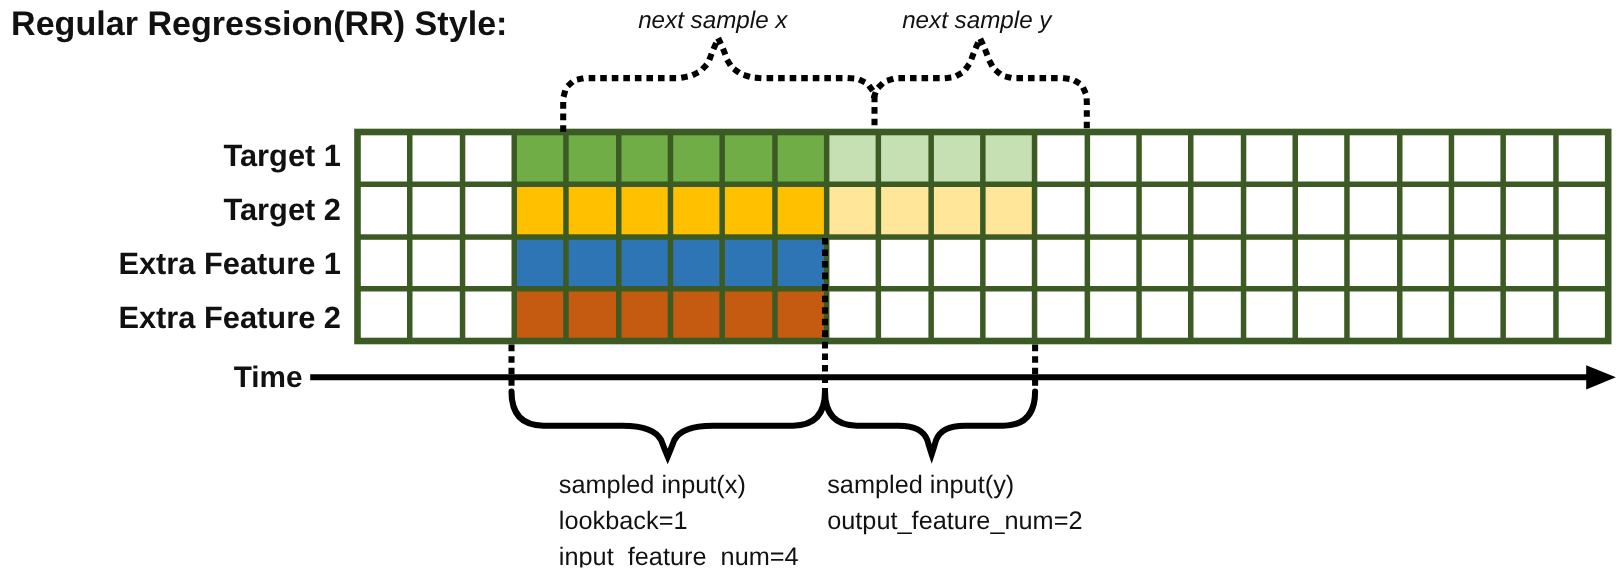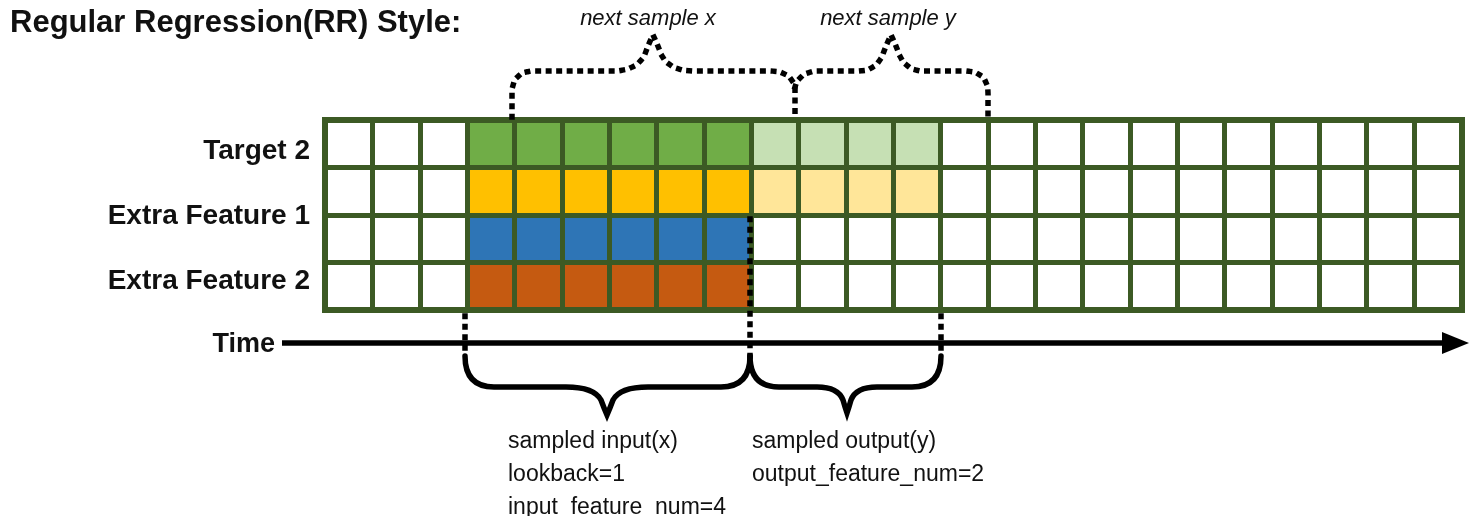--- a/index.html
+++ b/index.html
@@ -44,20 +44,21 @@
 </style>
 </head>
 <body>
 
 <div class="abs title">Regular Regression(RR) Style:</div>
 
 <div class="abs top-label" id="next-x-label">next sample x</div>
 <div class="abs top-label" id="next-y-label">next sample y</div>
 
 <div class="abs row-labels">
+    <div class="row-label">Target 1</div>
     <div class="row-label">Target 2</div>
     <div class="row-label">Extra Feature 1</div>
     <div class="row-label">Extra Feature 2</div>
   </div>
 
 <div class="abs grid" style="background: rgb(60, 90, 36);">
     <div class="cell" style="background: rgb(255, 255, 255);"></div>
     <div class="cell" style="background: rgb(255, 255, 255);"></div>
     <div class="cell" style="background: rgb(255, 255, 255);"></div>
     <div class="cell" style="background: rgb(112, 173, 71);"></div>
@@ -156,21 +157,21 @@
   </div>
 
 <div class="abs time-label">Time</div>
 
 <div class="abs note-block" id="input-note">
   <div>sampled input(x)</div>
   <div>lookback=1</div>
   <div>input_feature_num=4</div>
 </div>
 <div class="abs note-block" id="output-note">
-  <div>sampled output(y)</div>
+  <div>sampled input(y)</div>
   <div>output_feature_num=2</div>
 </div>
 
 <svg class="overlay" width="1476" height="516" viewBox="0 0 1476 516">
 
   <path d="M 512,117 L 512,94 Q 512,71 535,71 L 612,71 Q 637,71 645,54 Q 649,43 653,35 Q 657,43 661,54 Q 669,71 694,71 L 770,71 Q 790,71 795,87 L 795,117" fill="none" stroke="#000" stroke-width="5.5" stroke-dasharray="0.5,10" stroke-linecap="square"></path>
 
   <path d="M 795,87 Q 800,71 820,71 L 858,71 Q 876,71 883,54 Q 887,43 891,35 Q 895,43 899,54 Q 906,71 924,71 L 964,71 Q 988,71 988,94 L 988,117" fill="none" stroke="#000" stroke-width="5.5" stroke-dasharray="0.5,10" stroke-linecap="square"></path>
 
   <line x1="750" y1="219" x2="750" y2="356" stroke="#000" stroke-width="5.5" stroke-dasharray="0.5,10" stroke-linecap="square"></line>

